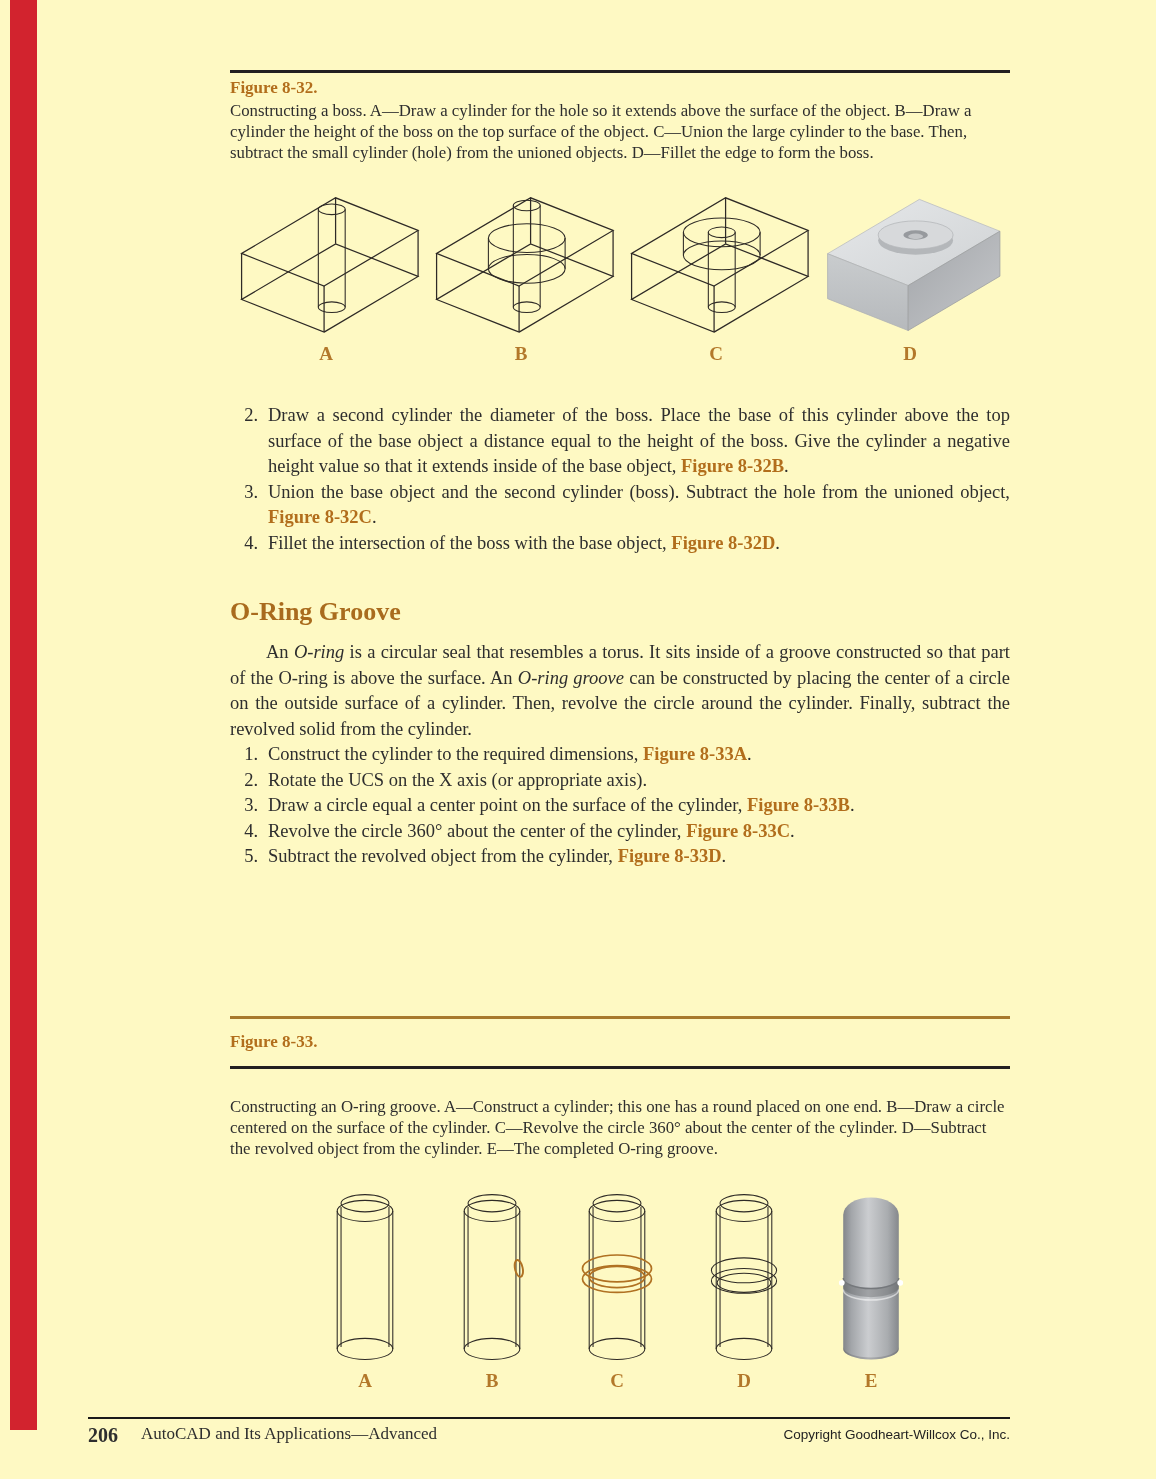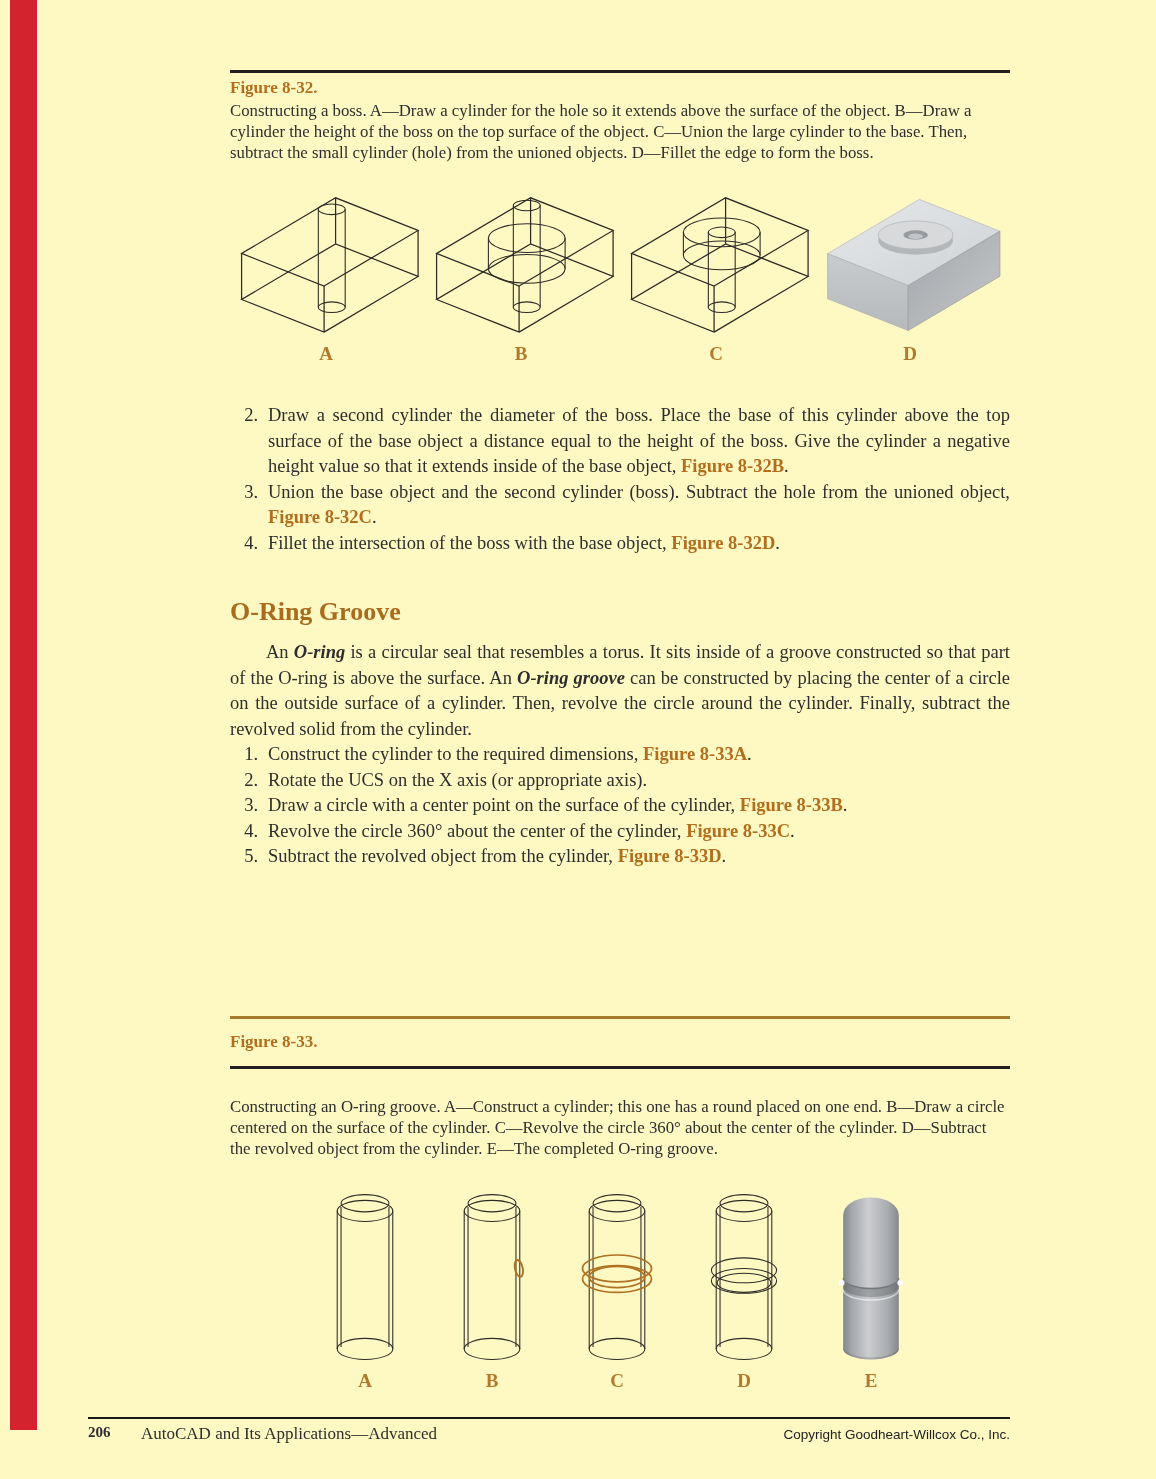--- a/index.html
+++ b/index.html
@@ -19,21 +19,21 @@
   .rule-footer { height:2px; background:#1a1a1a; }
 
   
   .fig-label { font-weight:bold; font-size:17px; color:#b26e1c; line-height:20px; }
   .fig-caption { font-size:16.8px; line-height:21px; color:#2e2e2e; width:780px; }
 
   
   .body-text { font-size:18.5px; line-height:25.5px; text-align:justify; width:780px; }
   .indent { text-indent:36px; }
   .figref { font-weight:bold; color:#b26e1c; }
-  .bi { font-weight:bold; font-style:italic; }
+  .bi { font-weight:normal; font-style:italic; }
 
   
   .steps { width:780px; }
   .step { display:flex; font-size:18.5px; line-height:25.5px; }
   .step .num { flex:none; width:28px; text-align:right; padding-right:10px; }
   .step .stext { flex:1; text-align:justify; }
 
   
   .section-title { font-size:26px; font-weight:bold; color:#a96b1d; line-height:30px; }
 
@@ -46,21 +46,21 @@
   .tip-title {
     font-family:"Liberation Sans", sans-serif; font-weight:bold; font-size:21px;
     letter-spacing:-0.3px; color:#8a5512;
     text-shadow:-1.5px -1.5px 0 #fff, 1.5px -1.5px 0 #fff, -1.5px 1.5px 0 #fff, 1.5px 1.5px 0 #fff, 0 2px 2px rgba(60,40,10,.25);
   }
 
   
   .panel-label { font-size:19px; font-weight:bold; color:#b3782a; text-align:center; }
 
   
-  .footer-num { font-size:15px; font-weight:bold; }
+  .footer-num { font-size:20px; font-weight:bold; }
   .footer-title { font-size:17px; }
   .footer-copy { font-family:"Liberation Sans", sans-serif; font-size:13.5px; color:#222; }
 
   svg { display:block; }
   .wire { stroke:#2e2a26; stroke-width:1.3; fill:none; }
   .wire-thin { stroke:#2e2a26; stroke-width:1.1; fill:none; }
   .orange { stroke:#b07122; fill:none; }
 </style>
 </head>
 <body>
@@ -162,21 +162,21 @@
     <div class="step">
       <span class="num">1.</span>
       <span class="stext"><span>Construct the cylinder to the required dimensions, </span><span class="figref">Figure 8-33A</span><span>.</span></span>
     </div>
     <div class="step">
       <span class="num">2.</span>
       <span class="stext"><span>Rotate the UCS on the X axis (or appropriate axis).</span><span class="figref"></span><span></span></span>
     </div>
     <div class="step">
       <span class="num">3.</span>
-      <span class="stext"><span>Draw a circle with a center point on the surface of the cylinder, </span><span class="figref">Figure 8-33B</span><span>.</span></span>
+      <span class="stext"><span>Draw a circle equal a center point on the surface of the cylinder, </span><span class="figref">Figure 8-33B</span><span>.</span></span>
     </div>
     <div class="step">
       <span class="num">4.</span>
       <span class="stext"><span>Revolve the circle 360° about the center of the cylinder, </span><span class="figref">Figure 8-33C</span><span>.</span></span>
     </div>
     <div class="step">
       <span class="num">5.</span>
       <span class="stext"><span>Subtract the revolved object from the cylinder, </span><span class="figref">Figure 8-33D</span><span>.</span></span>
     </div>
   </div>

